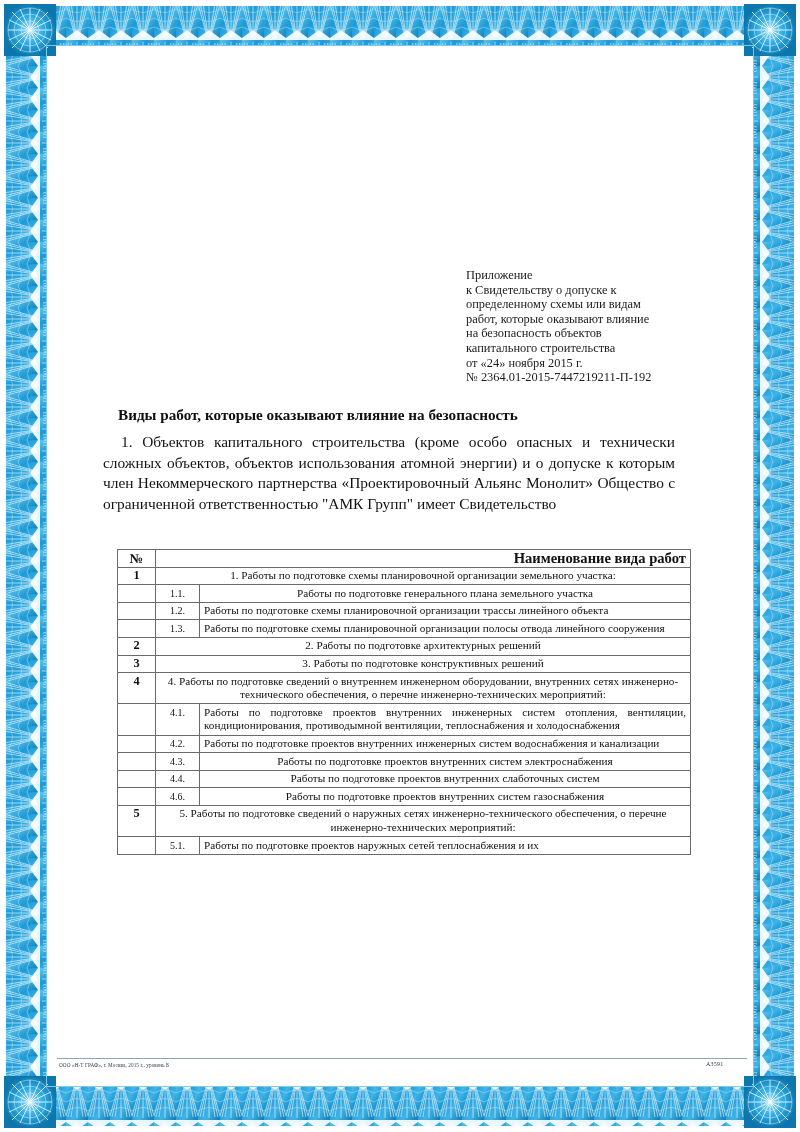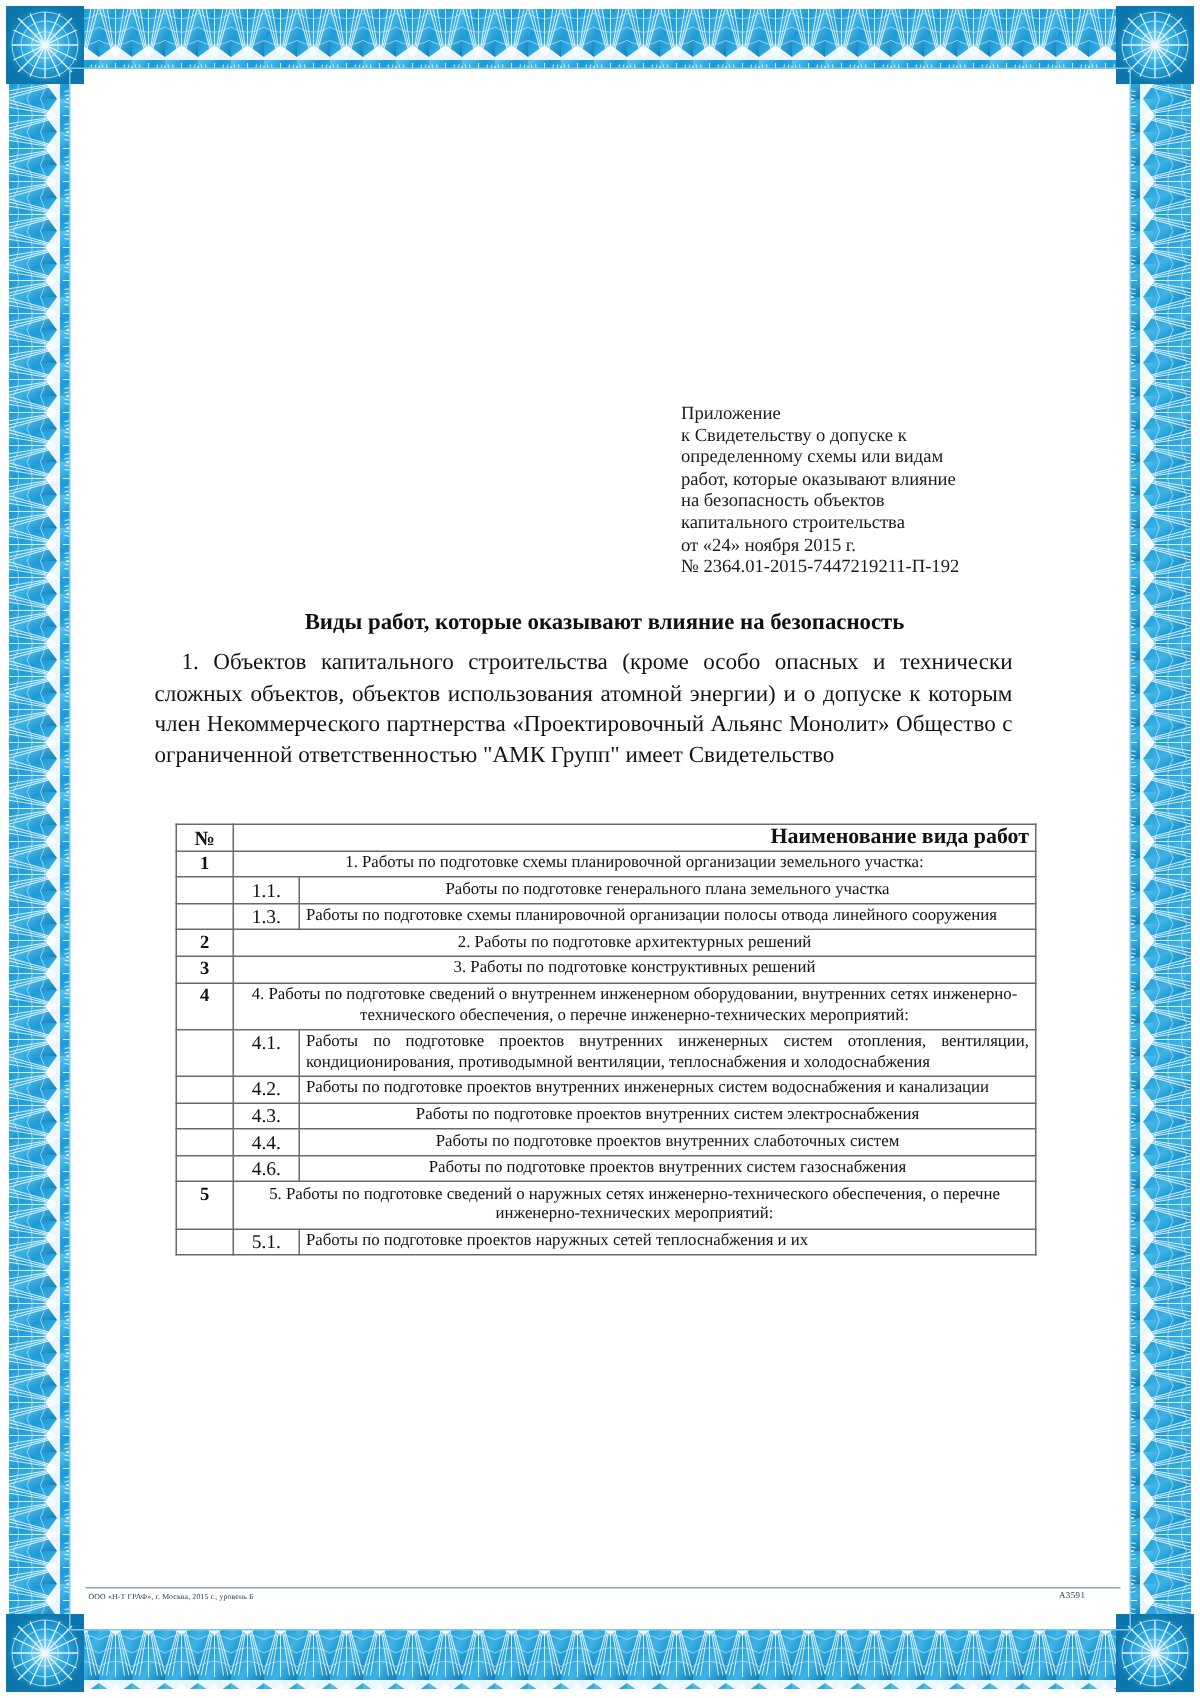--- a/index.html
+++ b/index.html
@@ -81,38 +81,37 @@
     font-family: "Liberation Sans", "DejaVu Sans", sans-serif;
     font-size: 13.5px;
     letter-spacing: 0.055em;
     color: #bcd9ec;
     white-space: nowrap;
   }
 
   
   .hdr-block {
     position: absolute;
-    left: 454px;
+    left: 466px;
     top: 268px;
     width: 246px;
     z-index: 6;
     font-size: 12.4px;
     line-height: 14.6px;
     color: #1b1b1b;
   }
   .hdr-block div { white-space: nowrap; }
 
   
   .body-title {
     position: absolute;
     left: 118px;
     top: 406px;
     width: 570px;
     z-index: 6;
-    text-align: center;
     font-size: 15.2px;
     font-weight: 700;
     color: #101010;
   }
   .body-para {
     position: absolute;
     left: 103px;
     top: 432px;
     width: 572px;
     z-index: 6;
@@ -165,21 +164,21 @@
 
   td.cnum {
     text-align: center;
     font-weight: 700;
     font-size: 12.4px;
     vertical-align: middle;
     padding-top: 2px;
   }
   td.csub {
     text-align: center;
-    font-size: 13px;
+    font-size: 10px;
     vertical-align: top;
     padding-top: 2px;
   }
   td.cdesc { text-align: justify; }
   td.cdesc.center { text-align: center; }
   td.blank { border-top: none; border-bottom: none; }
 
   
   .foot-rule {
     position: absolute;
@@ -277,20 +276,25 @@
             <td class="cnum">1</td>
             <td class="cdesc center" colspan="2">1. Работы по подготовке схемы планировочной организации земельного участка:</td>
           </tr>
           <tr>
             <td class="blank"></td>
             <td class="csub">1.1.</td>
             <td class="cdesc center">Работы по подготовке генерального плана земельного участка</td>
           </tr>
           <tr>
             <td class="blank"></td>
+            <td class="csub">1.2.</td>
+            <td class="cdesc">Работы по подготовке схемы планировочной организации трассы линейного объекта</td>
+          </tr>
+          <tr>
+            <td class="blank"></td>
             <td class="csub">1.3.</td>
             <td class="cdesc">Работы по подготовке схемы планировочной организации полосы отвода линейного сооружения</td>
           </tr>
           <tr>
             <td class="cnum">2</td>
             <td class="cdesc center" colspan="2">2. Работы по подготовке архитектурных решений</td>
           </tr>
           <tr>
             <td class="cnum">3</td>
             <td class="cdesc center" colspan="2">3. Работы по подготовке конструктивных решений</td>

